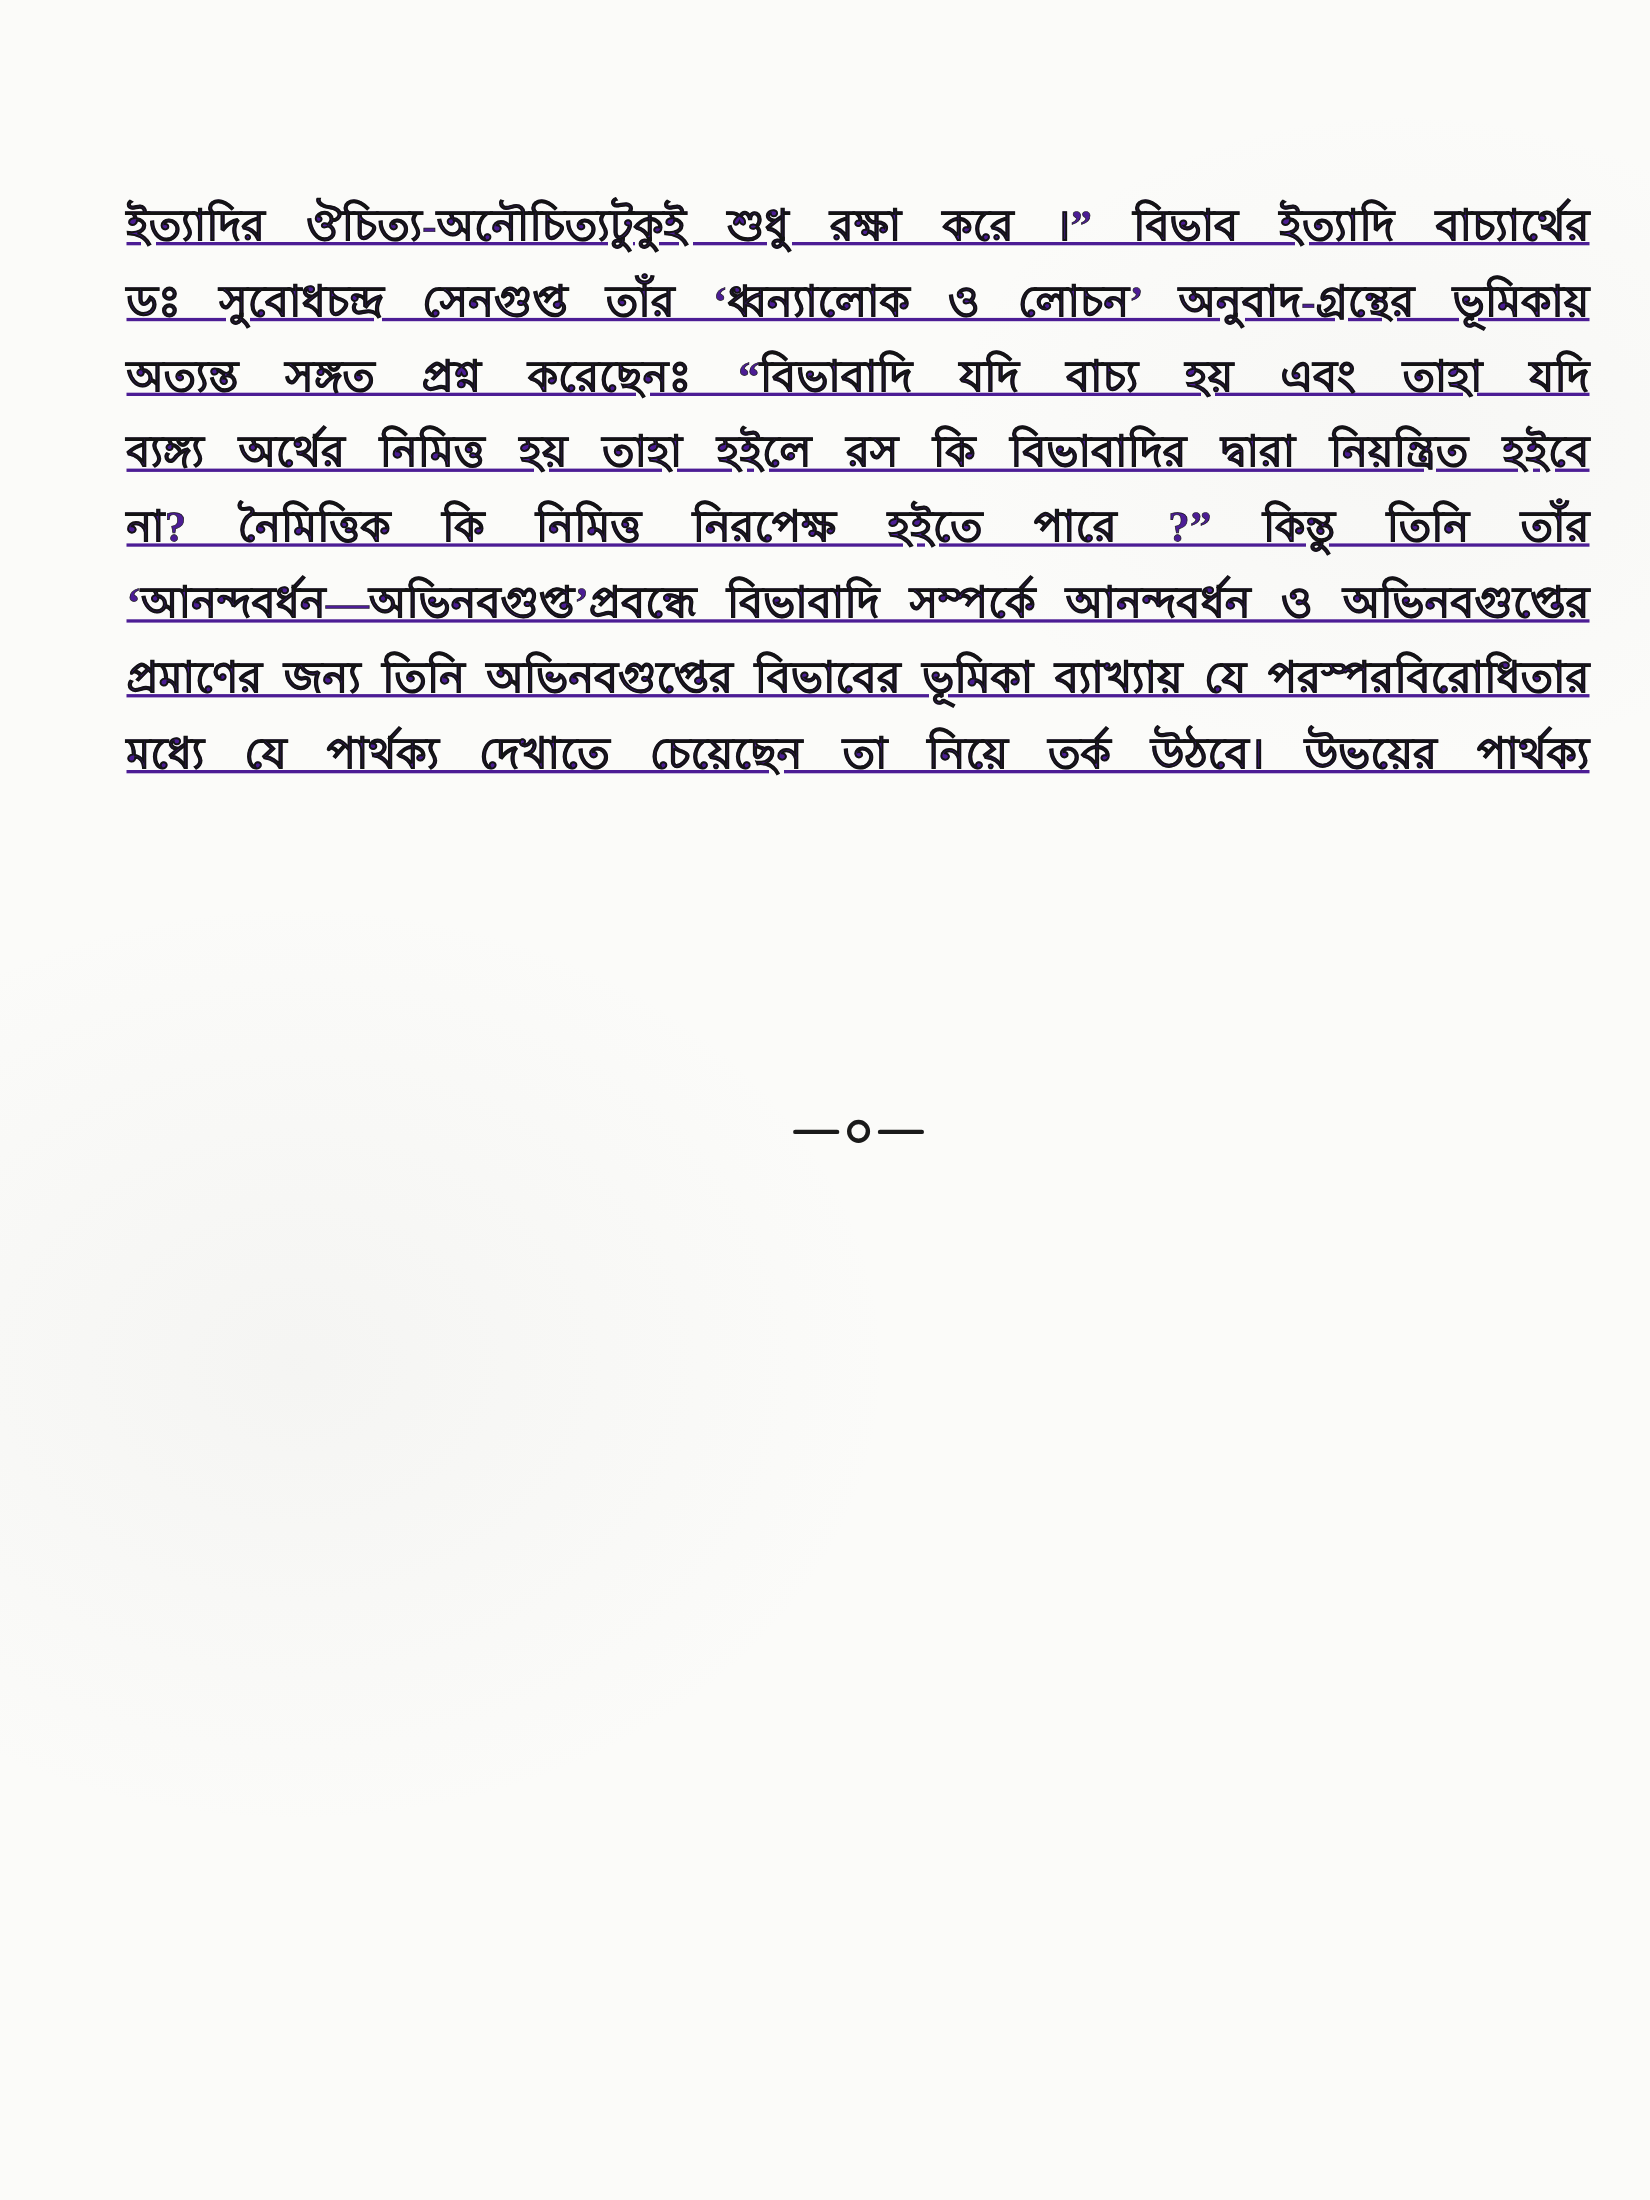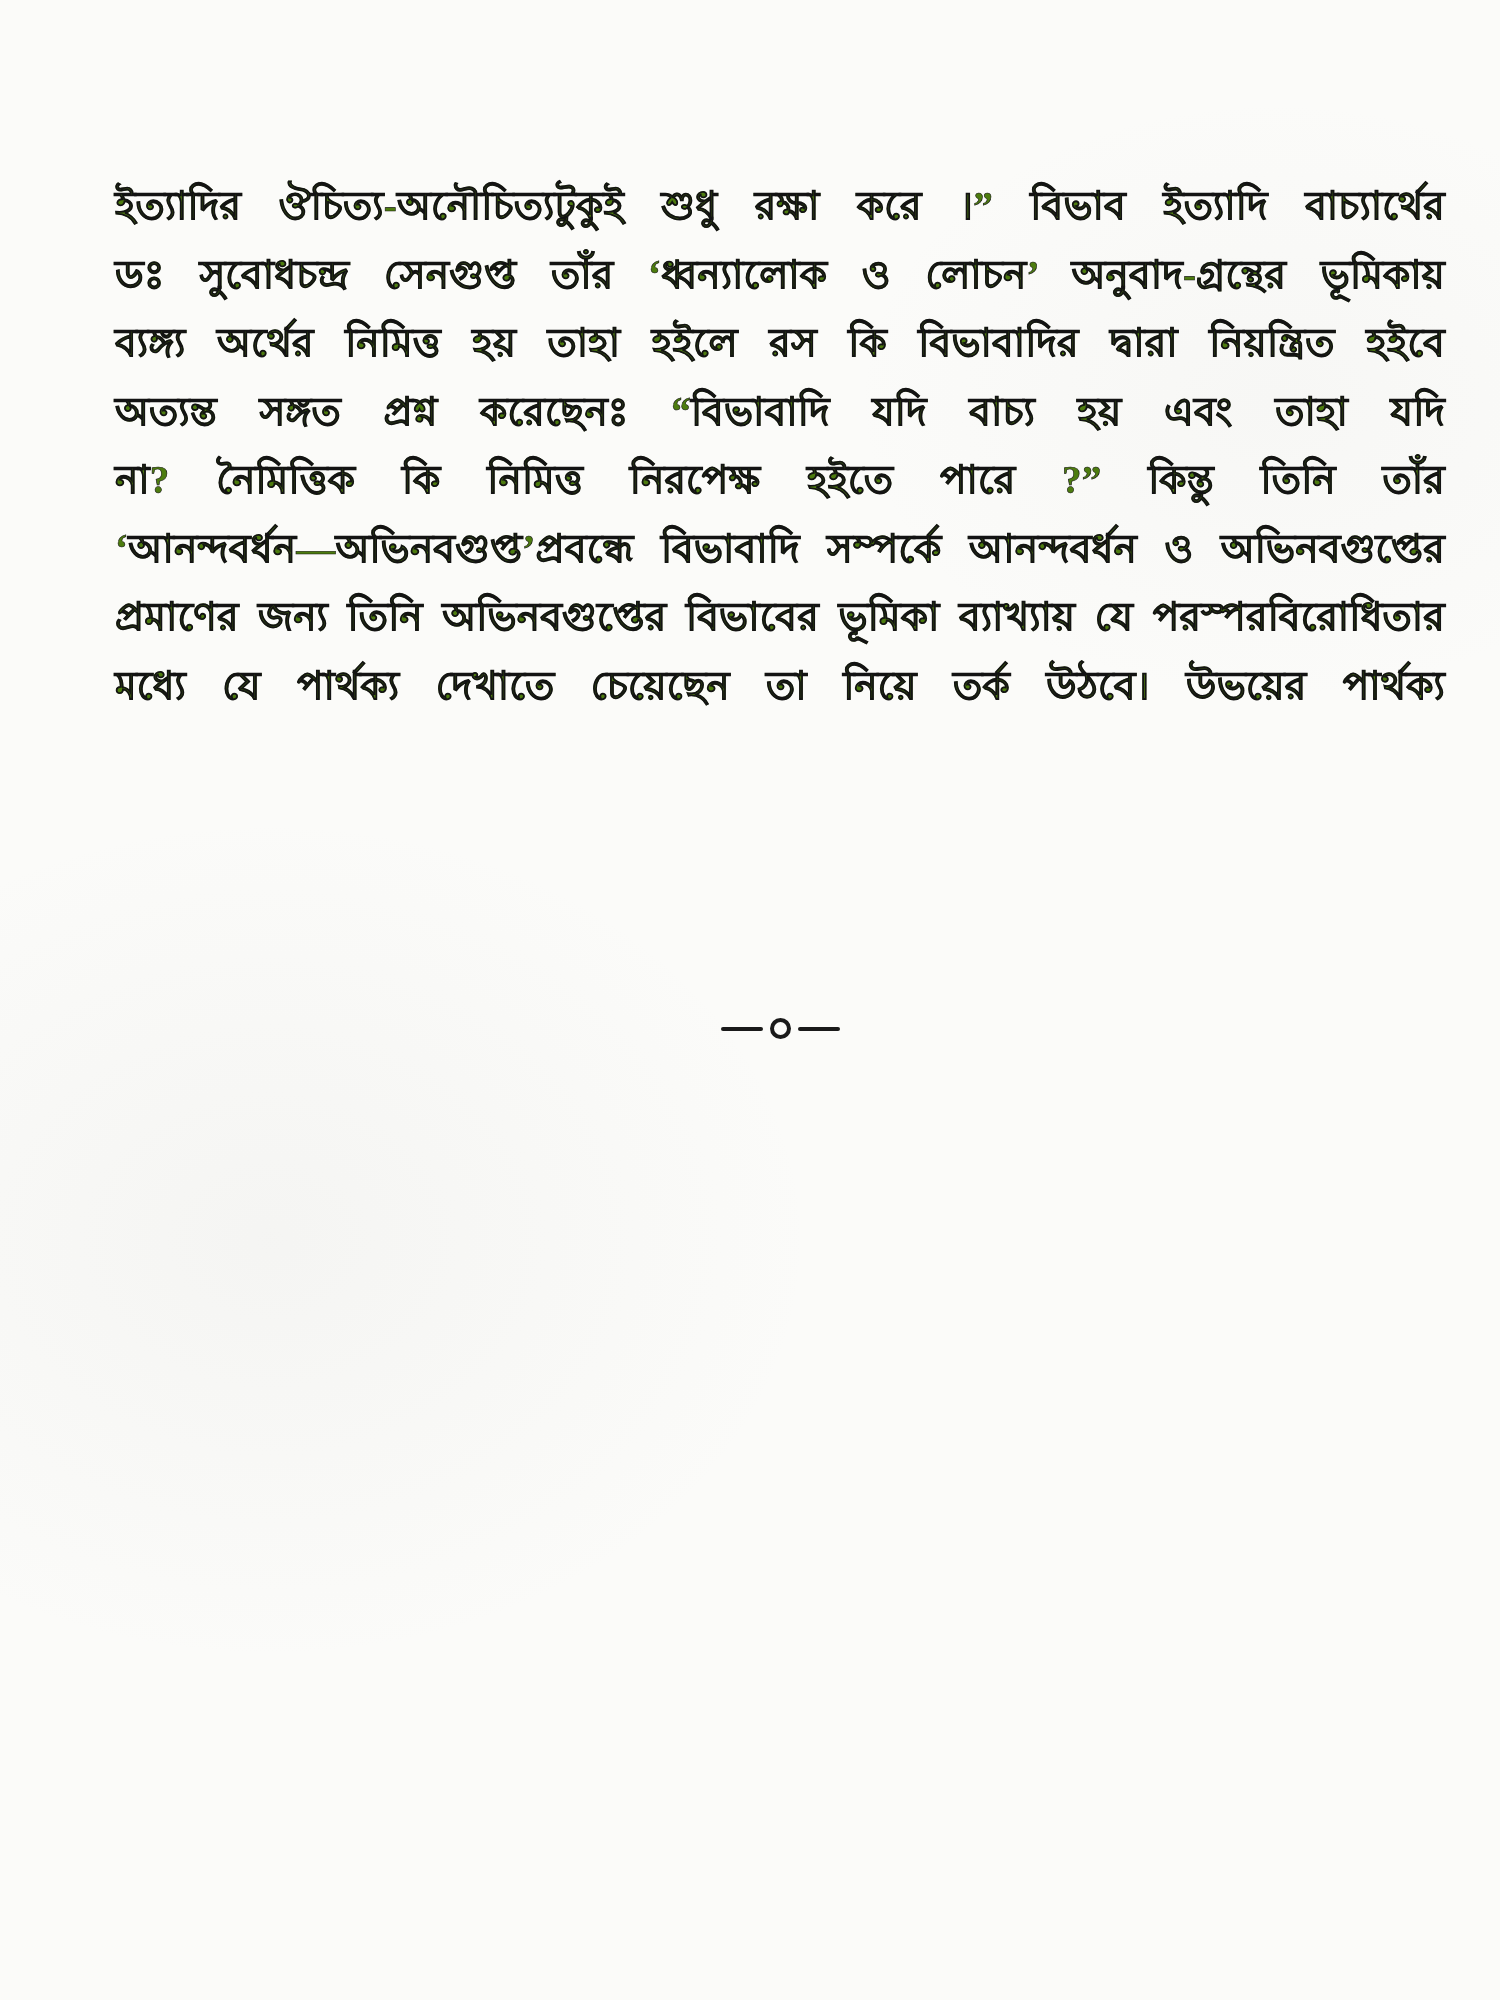--- a/index.html
+++ b/index.html
@@ -19,21 +19,22 @@
   }
   .page {
     position: absolute;
     inset: 0;
   }
   .text-block {
     position: absolute;
     left: 115px;
     top: 172px;
     width: 1330px;
-    color: #4d7c0f;
+    color: #4c1d95;
+    text-decoration: underline;
   }
   .text-line {
     font-size: 39px;
     line-height: 68.5px;
     font-weight: 700;
     white-space: nowrap;
     text-align: justify;
     text-align-last: justify;
     
     letter-spacing: 0.2px;
@@ -64,22 +65,22 @@
   }
 </style>
 </head>
 <body>
 
 <div class="page">
 
   <div class="text-block">
     <div class="text-line">ইত্যাদির ঔচিত্য-অনৌচিত্যটুকুই শুধু রক্ষা করে ।” বিভাব ইত্যাদি বাচ্যার্থের</div>
     <div class="text-line">ডঃ সুবোধচন্দ্র সেনগুপ্ত তাঁর ‘ধ্বন্যালোক ও লোচন’ অনুবাদ-গ্রন্থের ভূমিকায়</div>
+    <div class="text-line">অত্যন্ত সঙ্গত প্রশ্ন করেছেনঃ “বিভাবাদি যদি বাচ্য হয় এবং তাহা যদি</div>
     <div class="text-line">ব্যঙ্গ্য অর্থের নিমিত্ত হয় তাহা হইলে রস কি বিভাবাদির দ্বারা নিয়ন্ত্রিত হইবে</div>
-    <div class="text-line">অত্যন্ত সঙ্গত প্রশ্ন করেছেনঃ “বিভাবাদি যদি বাচ্য হয় এবং তাহা যদি</div>
     <div class="text-line">না? নৈমিত্তিক কি নিমিত্ত নিরপেক্ষ হইতে পারে ?” কিন্তু তিনি তাঁর</div>
     <div class="text-line">‘আনন্দবর্ধন—অভিনবগুপ্ত’প্রবন্ধে বিভাবাদি সম্পর্কে আনন্দবর্ধন ও অভিনবগুপ্তের</div>
     <div class="text-line">প্রমাণের জন্য তিনি অভিনবগুপ্তের বিভাবের ভূমিকা ব্যাখ্যায় যে পরস্পরবিরোধিতার</div>
     <div class="text-line">মধ্যে যে পার্থক্য দেখাতে চেয়েছেন তা নিয়ে তর্ক উঠবে। উভয়ের পার্থক্য</div>
   </div>
 
   <div class="ornament">
     <span class="bar"></span>
     <span class="dot"></span>
     <span class="bar"></span>

